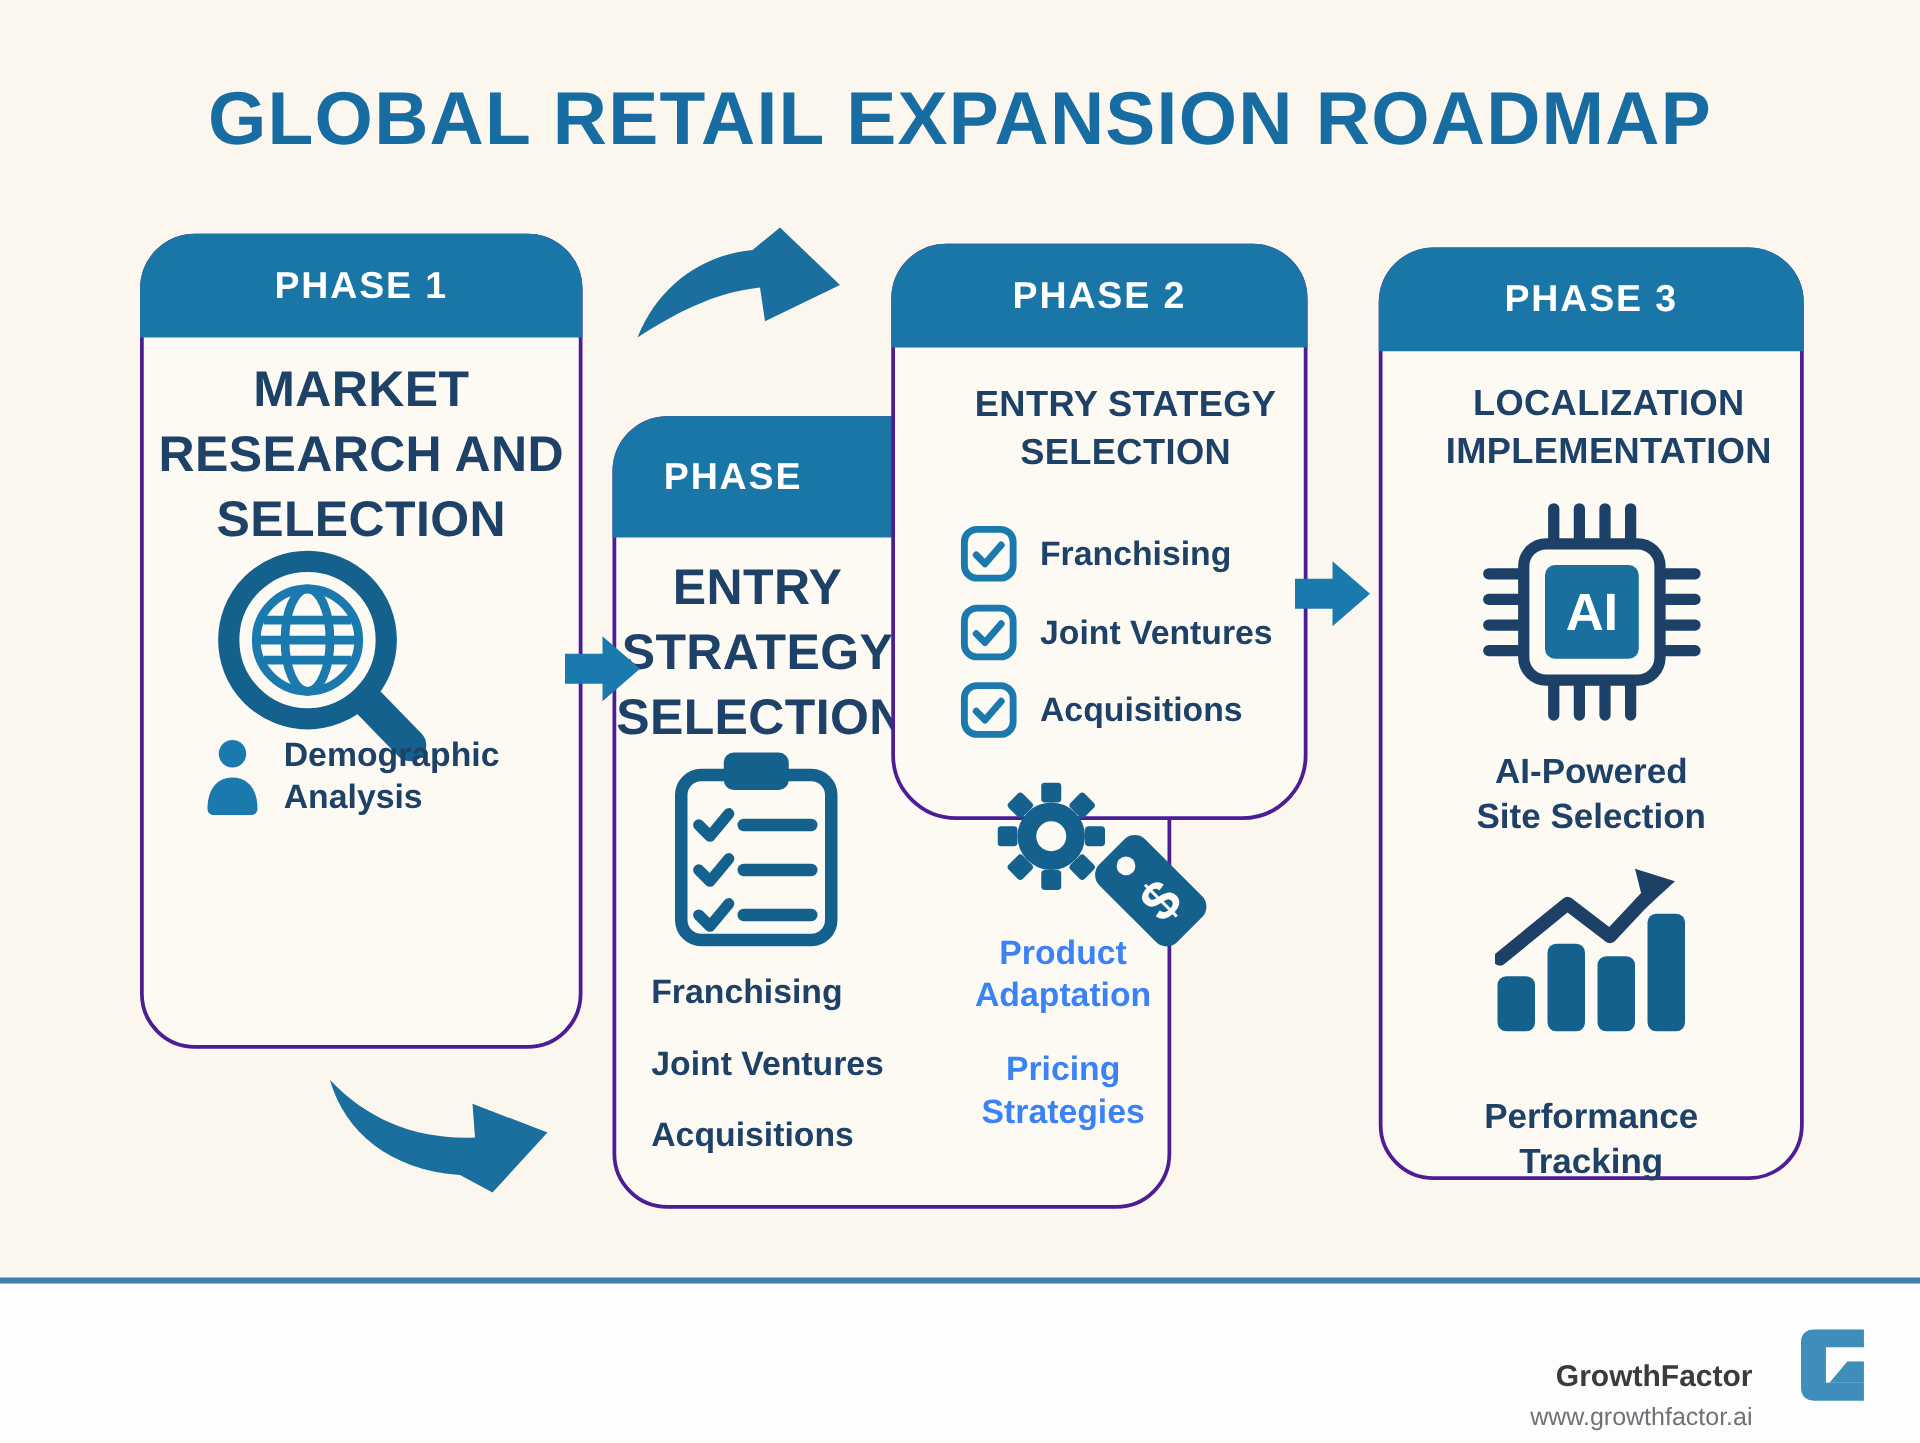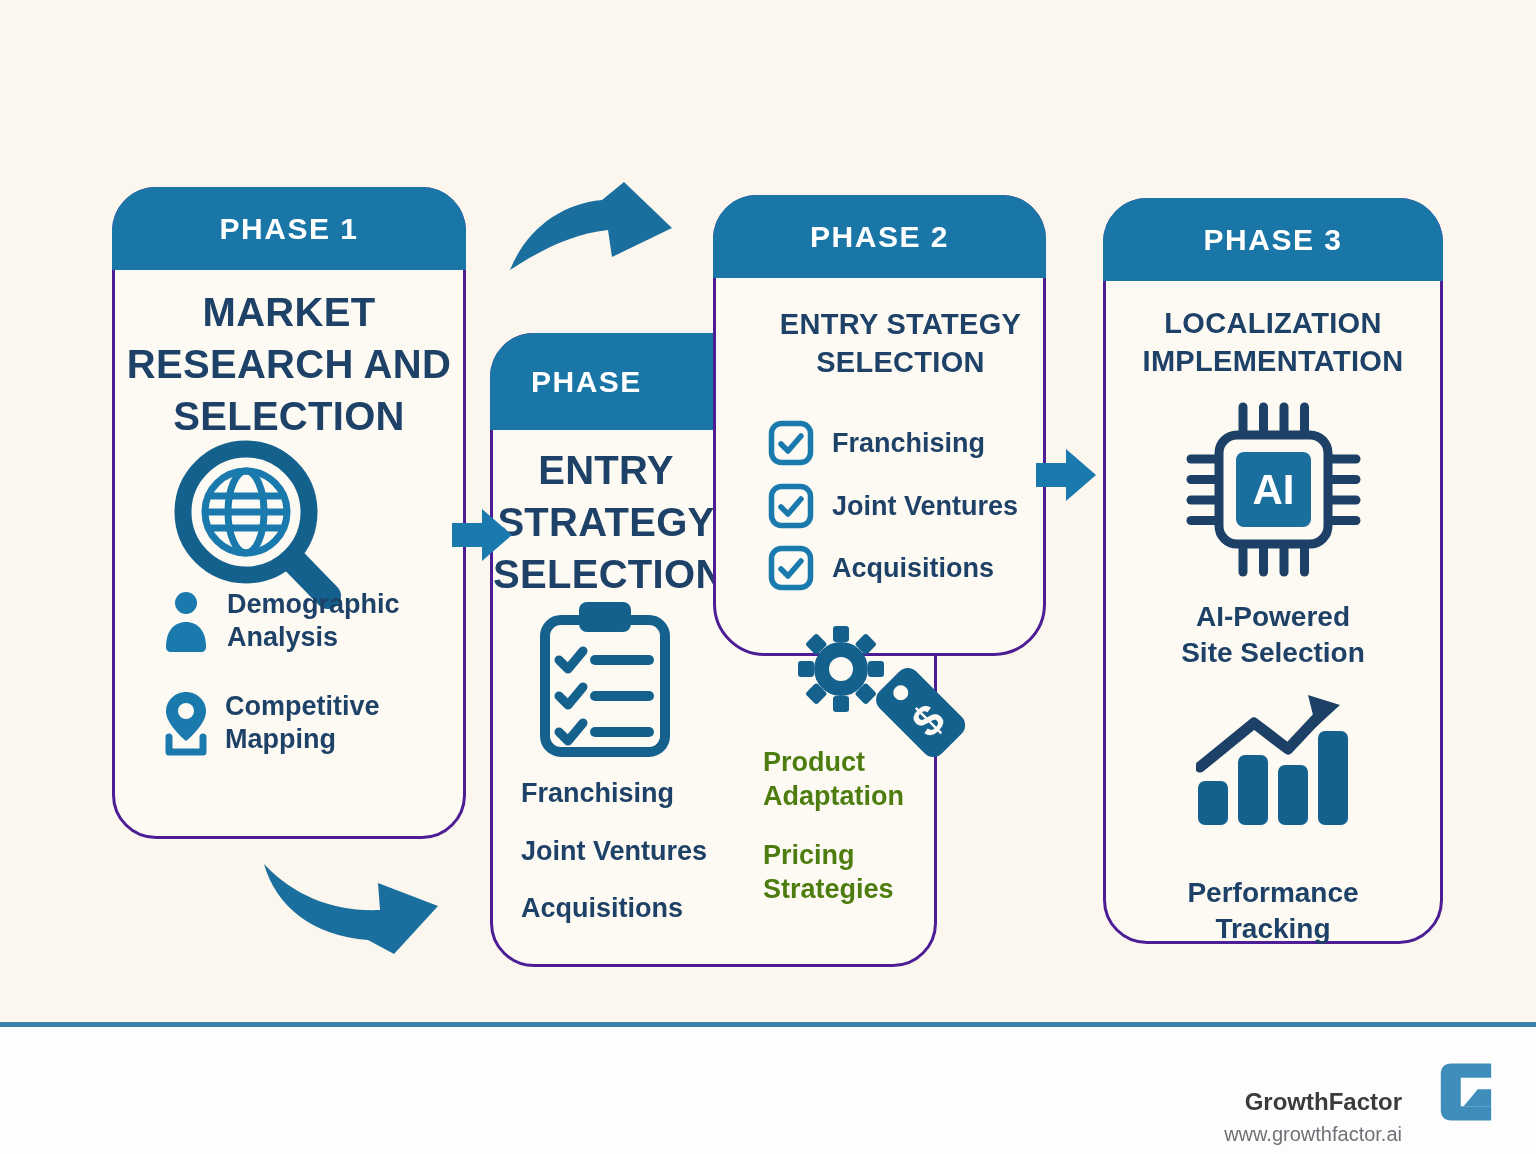--- a/index.html
+++ b/index.html
@@ -23,41 +23,42 @@
   .card-header.entry-header{justify-content:flex-start;height:97px;}
   .entry-header span{display:block;width:264px;text-align:left;padding-left:41px;}
   .card-title{
     position:absolute;left:0;width:100%;text-align:center;
     color:#1e4167;font-weight:bold;font-size:40px;line-height:1.3;
     white-space:pre-line;letter-spacing:.3px;
   }
   .item-row{position:absolute;display:flex;align-items:center;gap:14px;}
   .item-label{color:#1e4167;font-weight:bold;font-size:27px;line-height:1.22;white-space:pre-line;}
   .entry-list-item{position:absolute;left:28px;width:226px;color:#1e4167;font-weight:bold;font-size:27px;}
-  .entry-right-item{position:absolute;left:270px;width:175px;color:#4d7c0f;font-weight:bold;font-size:27px;line-height:1.25;white-space:pre-line;}
+  .entry-right-item{position:absolute;left:270px;width:175px;color:#3b82f6;font-weight:bold;font-size:27px;line-height:1.25;white-space:pre-line;text-align:center;}
   .check-row{position:absolute;left:52px;display:flex;align-items:center;gap:18px;}
   .check-label{color:#1e4167;font-weight:bold;font-size:27px;}
   .caption{
     position:absolute;left:0;width:100%;text-align:center;color:#1e4167;
     font-weight:bold;font-size:28px;line-height:1.28;white-space:pre-line;
   }
   .abs{position:absolute;}
   .footer-divider{position:absolute;left:0;top:1022px;width:100%;height:5px;background:#3e82ac;}
   .footer-band{position:absolute;left:0;top:1027px;width:100%;height:127px;background:#fdfdfd;}
   .footer-text{position:absolute;top:1088px;right:134px;text-align:right;}
   .brand-name{font-size:24px;font-weight:bold;color:#3b3b3e;}
   .brand-url{font-size:20px;color:#6e7276;margin-top:7px;}
   .logo{position:absolute;left:1437px;top:1060px;}
   svg{display:block;}
 </style>
 </head>
 <body>
 
 <div class="canvas">
 
+  <h1 class="main-title">GLOBAL RETAIL EXPANSION ROADMAP</h1>
 
   <div class="card" style="left:112px;top:187px;width:348px;height:646px;">
     <div class="card-header">
       <span>PHASE 1</span>
     </div>
     <div class="card-title" style="top:96px;">MARKET
 RESEARCH AND
 SELECTION</div>
 
     <span class="abs" style="left:43px;top:238px;">
@@ -76,31 +77,20 @@
       <span>
         <svg width="52" height="62" viewBox="0 0 52 62">
           <circle cx="25" cy="13" r="11" fill="#1a7aad"></circle>
           <path d="M25,32 C13,32 5,41 5,57 C5,60 7,62 10,62 H40 C43,62 45,60 45,57 C45,41 37,32 25,32 Z" fill="#1a7aad"></path>
         </svg>
       </span>
       <span class="item-label">Demographic
 Analysis</span>
     </div>
 
-    <div class="item-row" style="left:46px;top:500px;">
-      <span>
-        <svg width="50" height="66" viewBox="0 0 50 66">
-          <path d="M25,2 C36,2 45,10.5 45,21.5 C45,35 25,51 25,51 C25,51 5,35 5,21.5 C5,10.5 14,2 25,2 Z" fill="#1a7aad"></path>
-          <circle cx="25" cy="21" r="8" fill="#fdfaf4"></circle>
-          <path d="M8,47 L8,62 L42,62 L42,47" fill="none" stroke="#1a7aad" stroke-width="7" stroke-linecap="round" stroke-linejoin="round"></path>
-        </svg>
-      </span>
-      <span class="item-label">Competitive
-Mapping</span>
-    </div>
   </div>
 
   <div class="card" style="left:490px;top:333px;width:441px;height:628px;z-index:1;">
     <div class="card-header entry-header">
       <span>PHASE</span>
     </div>
     <div class="card-title" style="top:108px;width:226px;">ENTRY
 STRATEGY
 SELECTION</div>
 
@@ -187,21 +177,21 @@
         <circle cx="56" cy="26" r="7.5" fill="#fdfaf4"></circle>
         <text x="56" y="80" text-anchor="middle" font-family="Liberation Sans, sans-serif" font-size="44" font-weight="bold" fill="#fdfaf4">$</text>
       </g>
     </svg>
   </span>
 
   <div class="card" style="left:1103px;top:198px;width:334px;height:740px;">
     <div class="card-header">
       <span>PHASE 3</span>
     </div>
-    <div class="card-title" style="top:104px;font-size:29px;">LOCALIZATION
+    <div class="card-title" style="top:104px;font-size:29px;padding-left:14px;">LOCALIZATION
 IMPLEMENTATION</div>
 
     <span class="abs" style="left:75px;top:196px;">
       <svg width="185" height="185" viewBox="0 0 185 185">
         <g stroke="#1d4066" stroke-width="9" stroke-linecap="round">
           <line x1="62" y1="10" x2="62" y2="33"></line>
             <line x1="82.5" y1="10" x2="82.5" y2="33"></line>
             <line x1="103" y1="10" x2="103" y2="33"></line>
             <line x1="123.5" y1="10" x2="123.5" y2="33"></line>
           <line x1="62" y1="152" x2="62" y2="175"></line>

